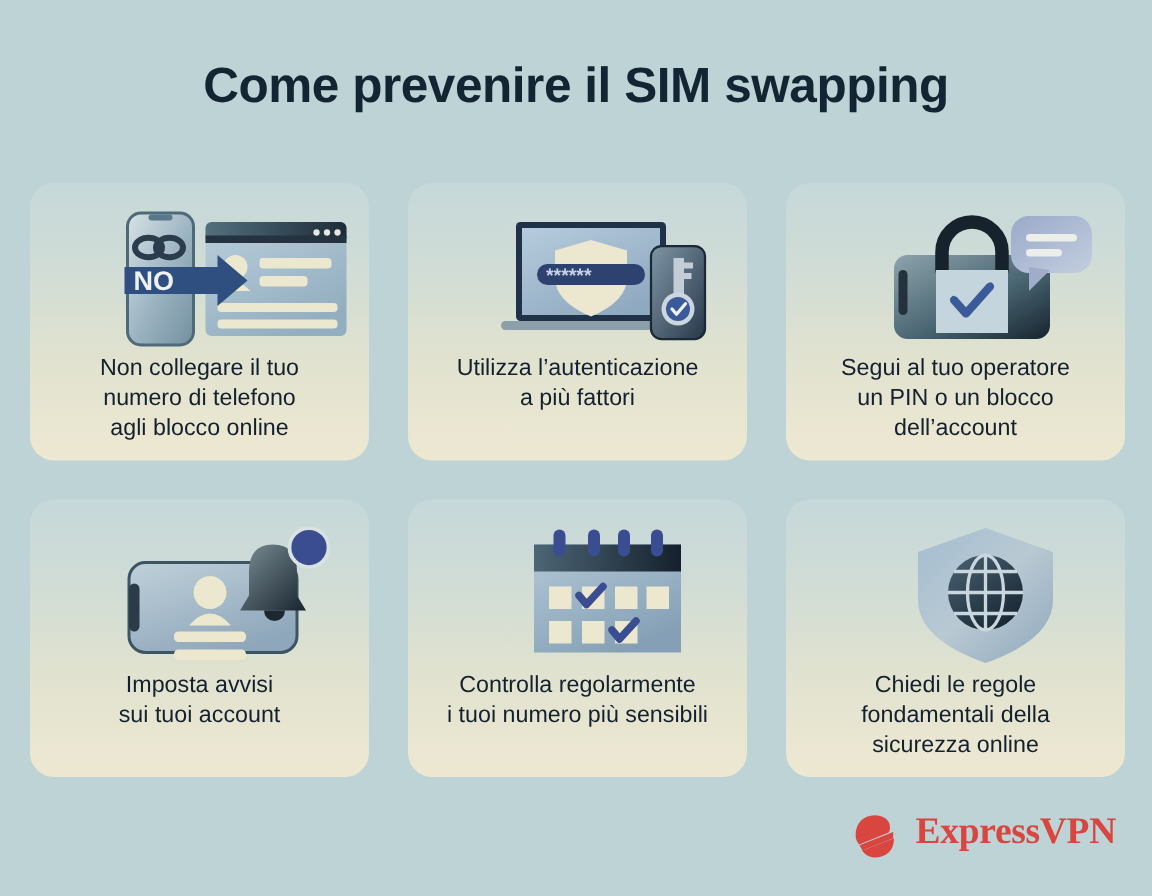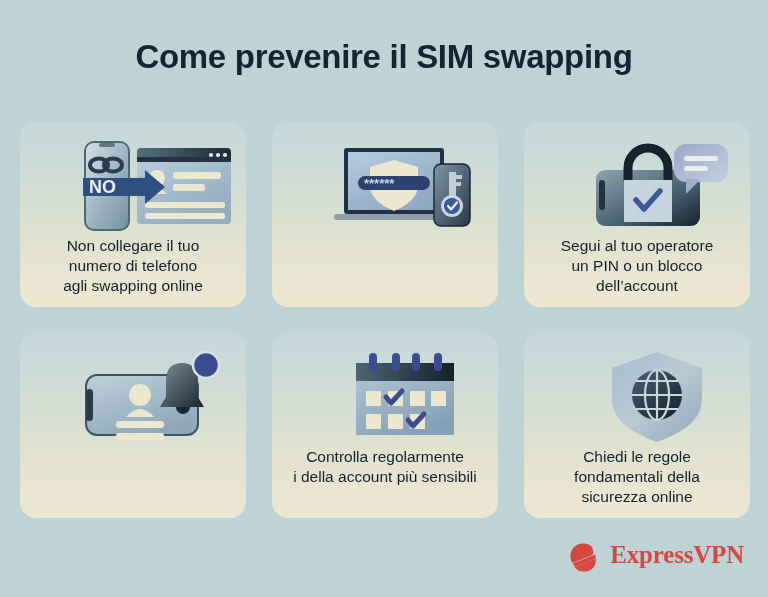--- a/index.html
+++ b/index.html
@@ -115,21 +115,21 @@
             <ellipse cx="26" cy="25" rx="9" ry="6.5"></ellipse>
             <ellipse cx="40" cy="25" rx="9" ry="6.5"></ellipse>
           </g>
 
           <path d="M10 38 L72 38 L72 30 L92 47 L72 64 L72 56 L10 56 Z" fill="#2e4f80"></path>
           <text x="16" y="53" font-family="Liberation Sans, sans-serif" font-size="18" font-weight="bold" fill="#eef1f0">NO</text>
         </svg>
       </div>
       <div class="caption">Non collegare il tuo
 numero di telefono
-agli swapping online</div>
+agli blocco online</div>
     </div>
 
     <div class="card">
       <div class="art">
         <svg width="150" height="92" viewBox="0 0 150 92">
           <defs>
             <linearGradient id="g-screen" x1="0" y1="0" x2="0.7" y2="1">
               <stop offset="0" stop-color="#b6cbdd"></stop>
                 <stop offset="1" stop-color="#8fa9c0"></stop>
             </linearGradient>
@@ -153,20 +153,22 @@
           <rect x="104" y="24" width="36" height="62" rx="7" fill="url(#g-phone2)" stroke="#1b2836" stroke-width="1.5"></rect>
 
           <rect x="119" y="32" width="7" height="26" fill="#c3cdd6"></rect>
           <rect x="126" y="35" width="6" height="4" fill="#c3cdd6"></rect>
           <rect x="126" y="42" width="5" height="4" fill="#c3cdd6"></rect>
           <circle cx="122" cy="66" r="11" fill="#cdd6de"></circle>
           <circle cx="122" cy="66" r="8" fill="#3b5a9a"></circle>
           <path d="M118 66 l3 3.5 l6 -7" stroke="#eef1f5" stroke-width="2.2" fill="none" stroke-linecap="round" stroke-linejoin="round"></path>
         </svg>
       </div>
+      <div class="caption">Utilizza l’autenticazione
+a più fattori</div>
     </div>
 
     <div class="card">
       <div class="art">
         <svg width="150" height="92" viewBox="0 0 150 92">
           <defs>
             <linearGradient id="g-case" x1="0" y1="0" x2="1" y2="1">
               <stop offset="0" stop-color="#8ea4ad"></stop>
                 <stop offset="0.55" stop-color="#4a6672"></stop>
                 <stop offset="1" stop-color="#16242f"></stop>
@@ -214,20 +216,22 @@
           <circle cx="64" cy="44" r="11" fill="#ece7cf"></circle>
           <path d="M50 66 q14 -16 28 0 z" fill="#ece7cf"></path>
           <rect x="40" y="70" width="48" height="7" rx="3" fill="#ece7cf"></rect>
           <rect x="40" y="82" width="48" height="7" rx="3" fill="#ece7cf"></rect>
 
           <path d="M106 12 q16 0 16 18 v16 l6 10 h-44 l6 -10 v-16 q0 -18 16 -18 z" fill="url(#g-bell)"></path>
           <path d="M100 56 a7 7 0 0 0 14 0 z" fill="#1b2831"></path>
           <circle cx="130" cy="14" r="13" fill="#3b4d91" stroke="#d8e2e2" stroke-width="2.5"></circle>
         </svg>
       </div>
+      <div class="caption">Imposta avvisi
+sui tuoi account</div>
     </div>
 
     <div class="card">
       <div class="art">
         <svg width="130" height="92" viewBox="0 0 130 92">
           <defs>
             <linearGradient id="g-cal" x1="0" y1="0" x2="0.6" y2="1">
               <stop offset="0" stop-color="#b4c9d6"></stop>
                 <stop offset="1" stop-color="#85a0b6"></stop>
             </linearGradient>
@@ -251,21 +255,21 @@
             <rect x="91" y="40" width="15" height="15"></rect>
             <rect x="26" y="63" width="15" height="15"></rect>
             <rect x="48" y="63" width="15" height="15"></rect>
             <rect x="70" y="63" width="15" height="15"></rect>
           </g>
           <path d="M46 46 l5 6 l11 -12" stroke="#3b4d91" stroke-width="5" fill="none" stroke-linecap="round" stroke-linejoin="round"></path>
           <path d="M68 69 l5 6 l11 -12" stroke="#3b4d91" stroke-width="5" fill="none" stroke-linecap="round" stroke-linejoin="round"></path>
         </svg>
       </div>
       <div class="caption">Controlla regolarmente
-i della account più sensibili</div>
+i tuoi numero più sensibili</div>
     </div>
 
     <div class="card">
       <div class="art">
         <svg width="110" height="98" viewBox="0 0 110 98">
           <defs>
             <linearGradient id="g-shield" x1="0" y1="0" x2="1" y2="1">
               <stop offset="0" stop-color="#a4bdd0"></stop>
                 <stop offset="0.5" stop-color="#b9c9d3"></stop>
                 <stop offset="1" stop-color="#8fa7bb"></stop>

